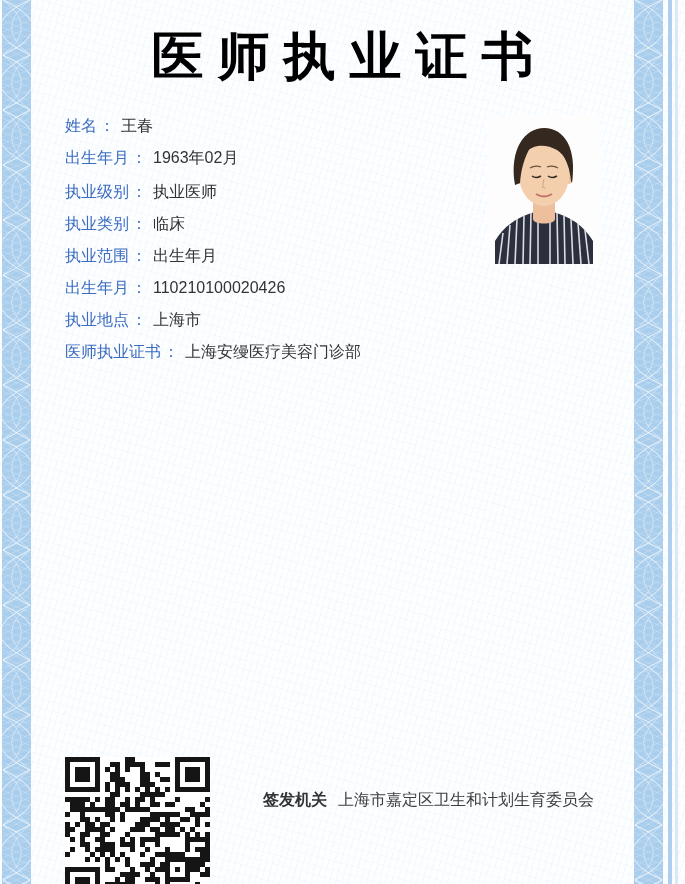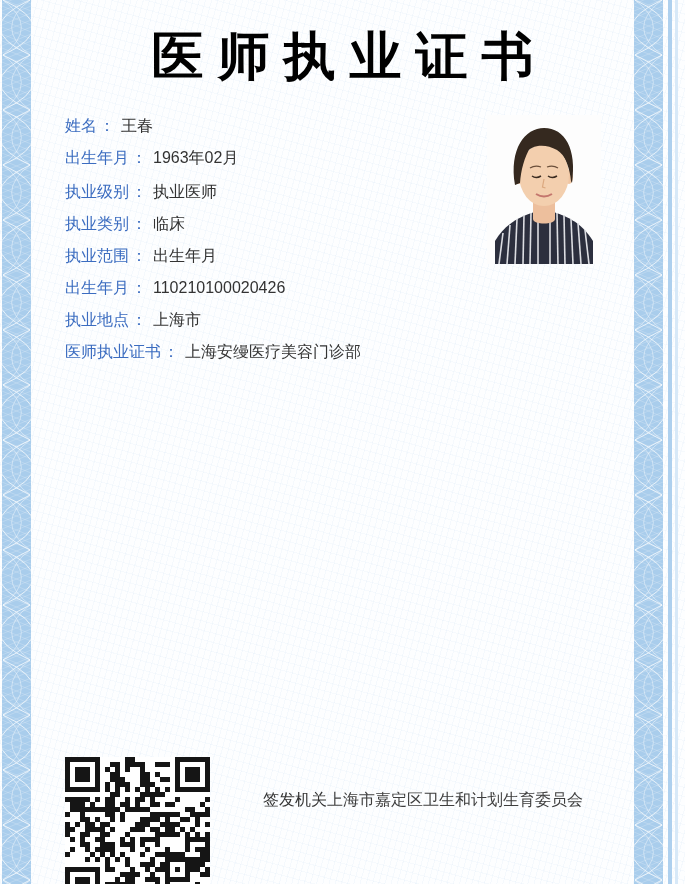--- a/index.html
+++ b/index.html
@@ -26,21 +26,21 @@
   .row{font-size:16px;line-height:19px;margin-bottom:13px;white-space:nowrap;}
   .row.gap-lg{margin-top:15px;}
   .row.gap-sm{margin-top:13px;}
   .lbl{color:var(--label-blue,#3b6cc0);}
   .sep{color:var(--label-blue,#3b6cc0);margin:0 6px 0 2px;}
   .val{color:#333;}
   .photo{position:absolute;left:487px;top:115px;width:114px;height:149px;display:block;}
   .qr{position:absolute;left:65px;top:757px;width:145px;height:145px;display:block;}
   .issue{position:absolute;left:263px;top:790px;font-size:16px;}
   .issue-row{margin-bottom:29px;white-space:nowrap;line-height:19px;}
-  .issue-lbl{font-weight:normal;color:#333;margin-right:0;}
+  .issue-lbl{font-weight:bold;color:#333;margin-right:11px;}
   .issue-val{color:#3d3d3d;}
 </style>
 </head>
 <body>
 
 <div class="page">
 
   <svg class="band band-left" id="band-left" viewBox="0 0 29 884" preserveAspectRatio="none">
       <rect x="0" y="0" width="29" height="884" fill="#a9cdec"></rect>
       <path d="M1,-55 Q60.900000000000006,-27.5 1,0" fill="none" stroke="#ffffff" stroke-opacity="0.9" stroke-width="0.8"></path>

